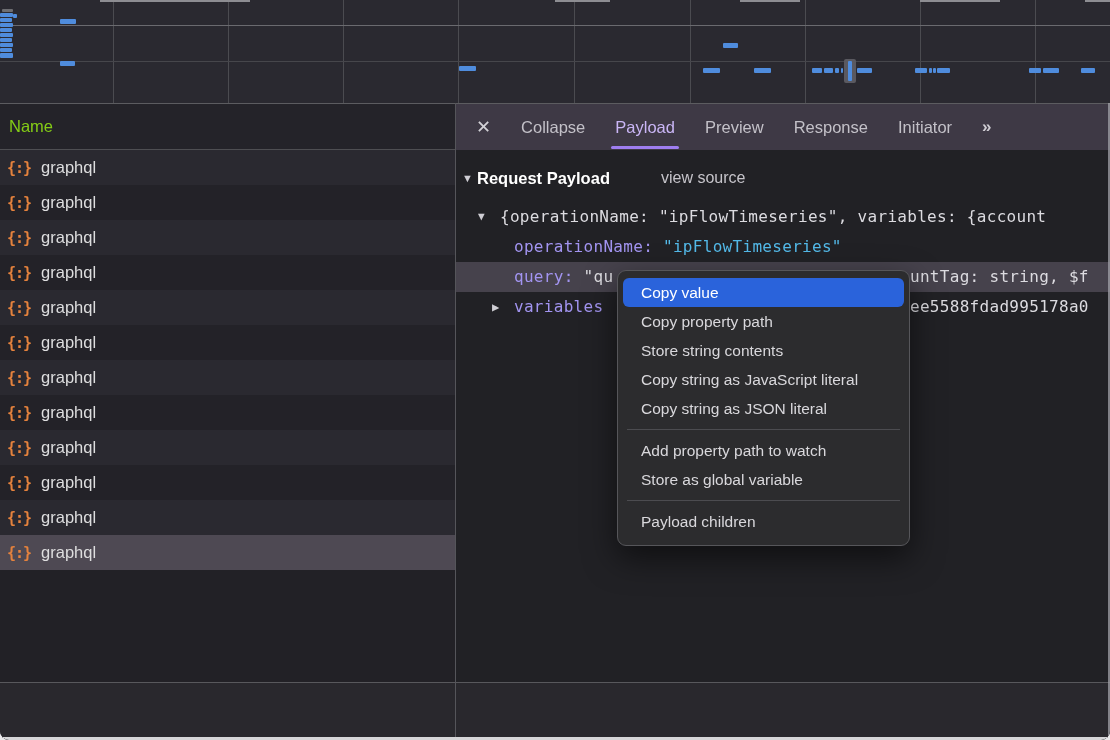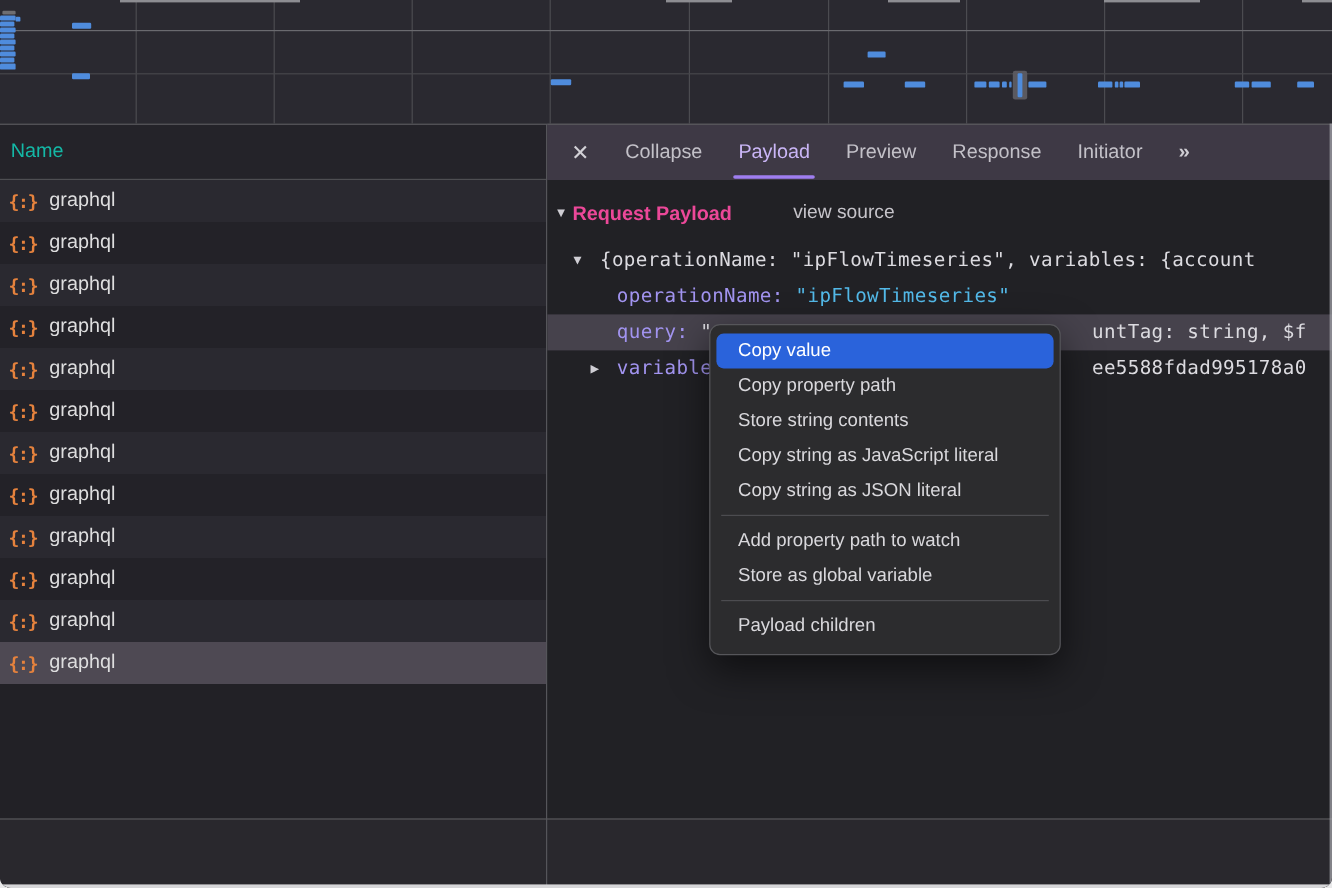--- a/index.html
+++ b/index.html
@@ -26,21 +26,21 @@
   .ov-marker{position:absolute;background:#5a5960;border-radius:2px;}
   .edge-seg{position:absolute;top:0;height:2px;background:#8d8d92;}
   
   #panel-divider{position:absolute;left:455px;top:103px;bottom:0;width:1px;background:#55555a;z-index:5;}
   #right-edge{position:absolute;right:0;top:103px;bottom:3px;width:2px;background:#a2a1a8;opacity:.75;z-index:6;}
   #bottom-edge{position:absolute;left:0;right:0;bottom:0;height:3px;background:#d6d6d8;z-index:7;}
   
   #name-header{
     position:absolute;left:0;top:103px;width:455px;height:47px;background:#242329;
     border-top:1px solid #5c5c60;border-bottom:1px solid #4e4e52;box-sizing:border-box;
-    color:#14b8a6;font-size:16.5px;display:flex;align-items:center;padding-left:9px;
+    color:#84cc16;font-size:16.5px;display:flex;align-items:center;padding-left:9px;
   }
   #request-list{position:absolute;left:0;top:150px;width:455px;height:422px;}
   .req-row{position:absolute;left:0;width:455px;height:35px;display:flex;align-items:center;}
   .req-row.alt{background:#2a2930;}
   .req-row.plain{background:#232228;}
   .req-row.selected{background:#4e4953;}
   .req-icon{
     color:var(--c-icon-orange);font-family:"DejaVu Sans Mono",monospace;
     font-weight:bold;font-size:15px;letter-spacing:-1px;margin:0 10px 0 7px;
   }
@@ -58,40 +58,40 @@
   .tab.selected{color:var(--c-tab-active);justify-content:flex-end;}
   .tab .underline{position:absolute;left:-4px;right:-4px;bottom:1px;height:3px;border-radius:2px;background:transparent;}
   .tab.selected .underline{background:var(--c-tab-underline);}
   #overflow-tabs{color:#cfcdd3;font-size:17px;font-weight:bold;letter-spacing:-2px;}
   
   #payload{position:absolute;left:456px;top:150px;right:0;height:532px;background:#212125;overflow:hidden;}
   .mono{font-family:"DejaVu Sans Mono",monospace;font-size:16px;letter-spacing:.3px;}
   #section-row{position:absolute;left:0;top:12px;right:0;height:32px;line-height:32px;white-space:nowrap;}
   .tri{color:#cfced4;font-size:11px;}
   #section-tri{position:absolute;left:6px;}
-  #section-title{position:absolute;left:21px;color:#ec4899;font-size:16.5px;font-weight:bold;}
+  #section-title{position:absolute;left:21px;color:#ffffff;font-size:16.5px;font-weight:bold;}
   #view-source{position:absolute;left:205px;color:#c6c4ca;font-size:16px;}
   #preview-row{position:absolute;left:0;top:52px;right:0;height:30px;line-height:30px;white-space:nowrap;overflow:hidden;color:#dcdbe0;}
   #preview-row .tri{position:absolute;left:22px;}
   #preview-text{position:absolute;left:44px;}
   .tree-row{position:absolute;left:0;right:0;height:30px;line-height:30px;white-space:nowrap;overflow:hidden;}
   #op-row{top:82px;}
   #query-row{top:112px;background:#46424c;}
   #vars-row{top:142px;}
   .k{color:var(--c-key);}
   .s{color:var(--c-string);}
   .w{color:#dcdbe0;}
   .indent{position:absolute;left:58px;}
   .frag-right{position:absolute;left:454px;color:#dcdbe0;}
   #vars-row .tri{position:absolute;left:36px;font-size:12px;}
   
   #footer{position:absolute;left:0;right:0;top:682px;height:58px;background:#29282d;border-top:1px solid #58585c;box-sizing:border-box;}
   
   #context-menu{
-    position:absolute;left:591px;top:270px;width:293px;z-index:50;
+    position:absolute;left:617px;top:270px;width:293px;z-index:50;
     background:#2c2c2e;border:1px solid #56565a;border-radius:9px;
     box-shadow:0 12px 32px rgba(0,0,0,.55);box-sizing:border-box;
     padding:7px 0 9px 0;
   }
   .menu-item{height:29px;line-height:29px;padding-left:23px;color:#d9d8dc;font-size:15.5px;white-space:nowrap;}
   .menu-item.highlighted{
     margin:0 5px;padding-left:18px;border-radius:6px;
     background:var(--c-accent-selection);color:#ffffff;
   }
   .menu-sep{border-top:1px solid #4c4c50;margin:6px 9px;height:0;}

